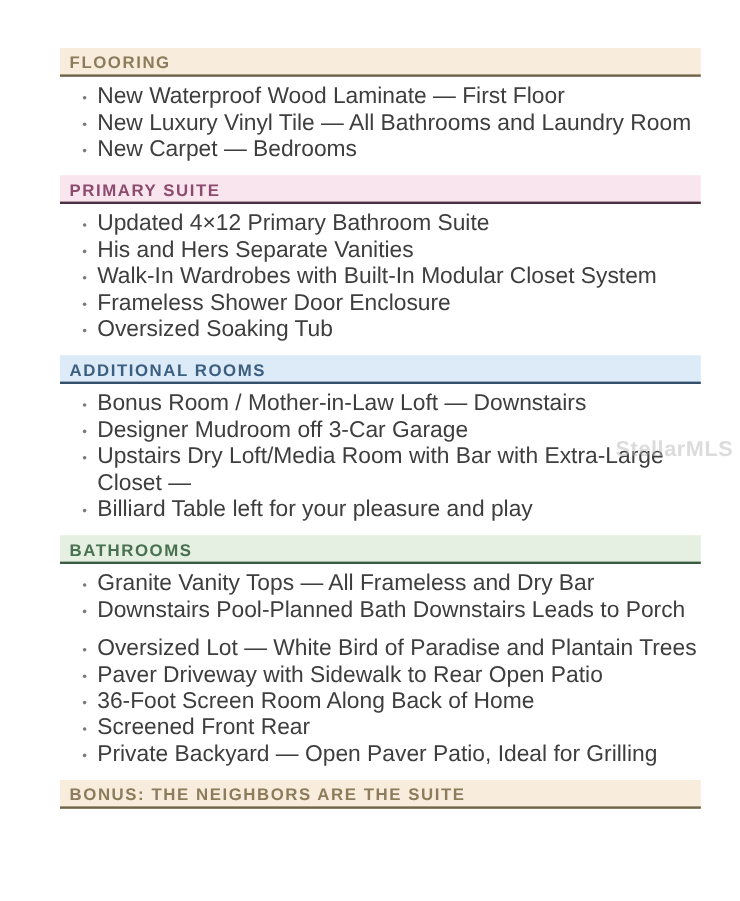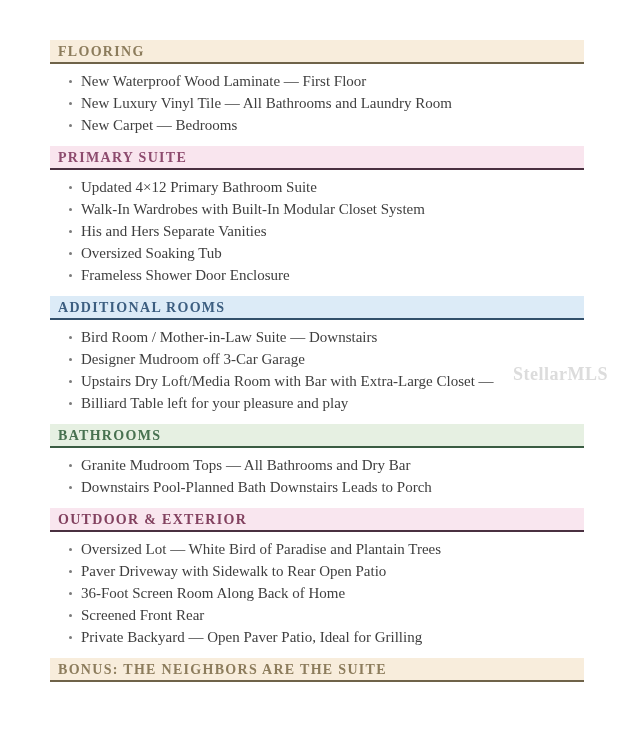--- a/index.html
+++ b/index.html
@@ -1,15 +1,15 @@
 <!DOCTYPE html>
 <html><head>
 <meta charset="utf-8">
 <style>
-  * { margin: 0; padding: 0; box-sizing: border-box; font-family: Liberation Serif, serif; }
+  * { margin: 0; padding: 0; box-sizing: border-box; }
   html, body { background: #ffffff; }
   body {
     width: 617px;
     height: 751px;
     position: relative;
     overflow: hidden;
     font-family: "Liberation Sans", "DejaVu Sans", sans-serif;
   }
   .content {
     position: absolute;
@@ -29,21 +29,21 @@
     border-bottom: 2px solid var(--band-line);
   }
   .section-items {
     list-style: none;
     margin: 6px 0 10px 0;
   }
   .section-items li {
     position: relative;
     padding-left: 31px;
     line-height: 22px;
-    font-size: 15px;
+    font-size: 19px;
     color: #3e3e3e;
   }
   .section-items li::before {
     content: "";
     position: absolute;
     left: 19px;
     top: 10px;
     width: 3px;
     height: 3px;
     border-radius: 50%;
@@ -76,47 +76,46 @@
         <li>New Waterproof Wood Laminate — First Floor</li>
         <li>New Luxury Vinyl Tile — All Bathrooms and Laundry Room</li>
         <li>New Carpet — Bedrooms</li>
       </ul>
   </section>
 
   <section class="section" style="--band-bg: #f9e5ee; --band-text: #8d4b6e; --band-line: #4a3040;">
     <h2 class="section-header">PRIMARY SUITE</h2>
     <ul class="section-items">
         <li>Updated 4×12 Primary Bathroom Suite</li>
+        <li>His and Hers Separate Vanities</li>
         <li>Walk-In Wardrobes with Built-In Modular Closet System</li>
-        <li>His and Hers Separate Vanities</li>
+        <li>Frameless Shower Door Enclosure</li>
         <li>Oversized Soaking Tub</li>
-        <li>Frameless Shower Door Enclosure</li>
       </ul>
   </section>
 
   <section class="section" style="--band-bg: #dcebf7; --band-text: #3c5e80; --band-line: #33506b;">
     <h2 class="section-header">ADDITIONAL ROOMS</h2>
     <ul class="section-items">
-        <li>Bird Room / Mother-in-Law Suite — Downstairs</li>
+        <li>Bonus Room / Mother-in-Law Loft — Downstairs</li>
         <li>Designer Mudroom off 3-Car Garage</li>
         <li>Upstairs Dry Loft/Media Room with Bar with Extra-Large Closet —</li>
         <li>Billiard Table left for your pleasure and play</li>
       </ul>
   </section>
 
   <section class="section" style="--band-bg: #e6f0e2; --band-text: #477150; --band-line: #3a5c42;">
     <h2 class="section-header">BATHROOMS</h2>
     <ul class="section-items">
-        <li>Granite Mudroom Tops — All Bathrooms and Dry Bar</li>
+        <li>Granite Vanity Tops — All Frameless and Dry Bar</li>
         <li>Downstairs Pool-Planned Bath Downstairs Leads to Porch</li>
       </ul>
   </section>
 
   <section class="section" style="--band-bg: #f9e6ef; --band-text: #82415f; --band-line: #4a3040;">
-    <h2 class="section-header">OUTDOOR &amp; EXTERIOR</h2>
     <ul class="section-items">
         <li>Oversized Lot — White Bird of Paradise and Plantain Trees</li>
         <li>Paver Driveway with Sidewalk to Rear Open Patio</li>
         <li>36-Foot Screen Room Along Back of Home</li>
         <li>Screened Front Rear</li>
         <li>Private Backyard — Open Paver Patio, Ideal for Grilling</li>
       </ul>
   </section>
 
   <section class="section" style="--band-bg: #f8eddc; --band-text: #8c7c5c; --band-line: #6f6349;">

